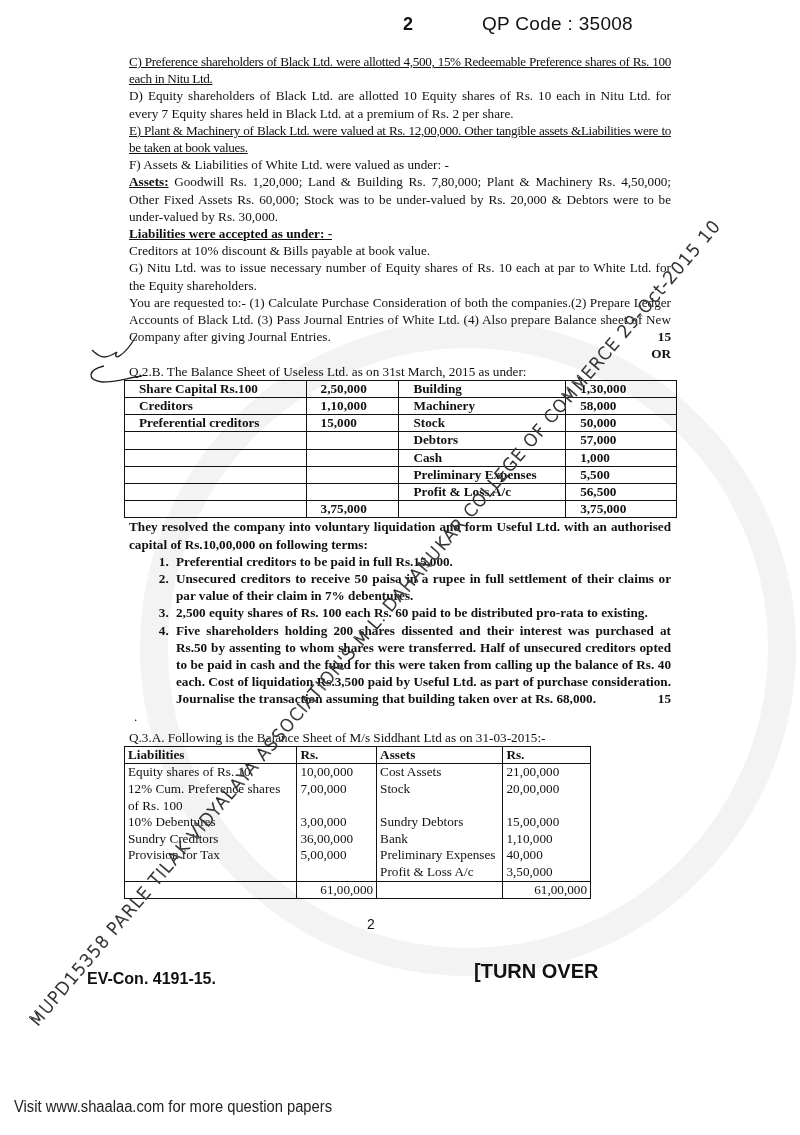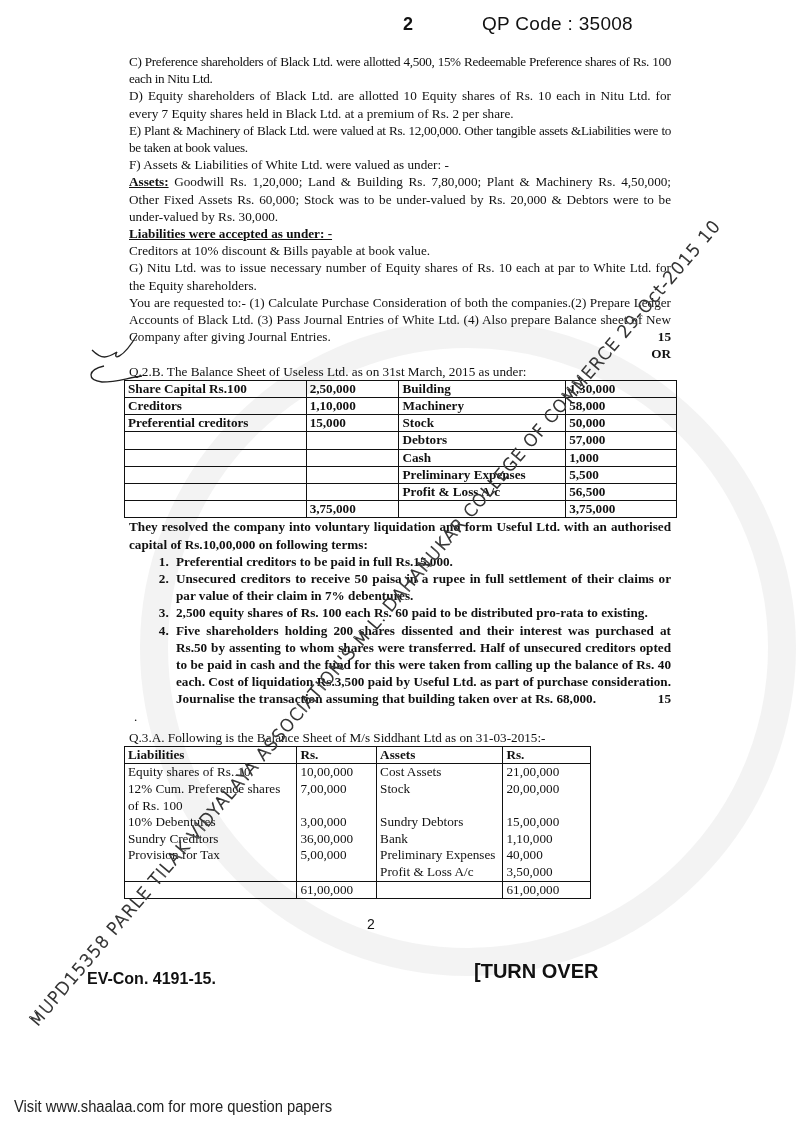--- a/index.html
+++ b/index.html
@@ -5,31 +5,31 @@
   html, body { margin: 0; padding: 0; background: #ffffff; }
   body { width: 800px; height: 1135px; position: relative; overflow: hidden;
          font-family: "Liberation Serif", serif; color: #111; }
   .page { position: absolute; left: 0; top: 0; width: 800px; height: 1135px; }
   .hdr-num { position: absolute; left: 403px; top: 14px; font-family: "Liberation Sans", sans-serif;
              font-weight: bold; font-size: 18px; }
   .hdr-code { position: absolute; left: 482px; top: 13px; font-family: "Liberation Sans", sans-serif;
               font-weight: normal; font-size: 19px; letter-spacing: 0.3px; }
   .body { position: absolute; left: 129px; top: 53px; width: 542px; font-size: 13.2px; line-height: 17.2px; }
   .p { margin: 0; text-align: justify; }
-  .tight { letter-spacing: -0.35px; }
+  .tight { letter-spacing: -0.35px; text-decoration: underline; }
   .u { text-decoration: underline; font-weight: bold; }
   .marks { font-weight: bold; }
   .or { text-align: right; font-weight: bold; margin: 0; }
   .q-title { margin: 0; font-weight: bold; }
   table.bs { border-collapse: collapse; width: 553px; margin-left: -5px; font-size: 13.2px; font-weight: bold; }
-  table.bs td { border: 1.5px solid #111; padding: 0 3px; height: 16.2px; line-height: 16px; vertical-align: top; }
+  table.bs td { border: 1.5px solid #111; padding: 0 14px; height: 16.2px; line-height: 16px; vertical-align: top; }
   table.bs2 { border-collapse: collapse; width: 467px; margin-left: -5px; font-size: 13.2px; }
   table.bs2 td { border-left: 1.5px solid #111; border-right: 1.5px solid #111; padding: 0 3px; line-height: 16.6px; vertical-align: top; }
   table.bs2 tr.head td { border-top: 1.5px solid #111; border-bottom: 1.5px solid #111; font-weight: bold; }
-  table.bs2 tr.total td { border-top: 1.5px solid #111; border-bottom: 1.5px solid #111; }
+  table.bs2 tr.total td { border-top: 1.5px solid #111; border-bottom: 1.5px solid #111; text-align: right; }
   ol.terms { margin: 0; padding-left: 43px; font-weight: bold; }
   ol.terms li { padding-left: 4px; text-align: justify; }
   .pg-num { position: absolute; left: 367px; top: 916px; font-family: "Liberation Sans", sans-serif; font-size: 14px; }
   .foot-left { position: absolute; left: 87px; top: 970px; font-family: Liberation Sans, sans-serif;
                font-weight: bold; font-size: 16px; }
   .foot-right { position: absolute; left: 474px; top: 960px; font-family: "Liberation Sans", sans-serif;
                 font-weight: bold; font-size: 20px; }
   .visit { position: absolute; left: 14px; top: 1098px; font-family: "Liberation Sans", sans-serif;
            font-size: 16px; color: #222; transform: scaleX(0.92); transform-origin: left; }
   .wm { position: absolute; font-family: "DejaVu Sans", sans-serif; font-size: 17px; color: #222;

